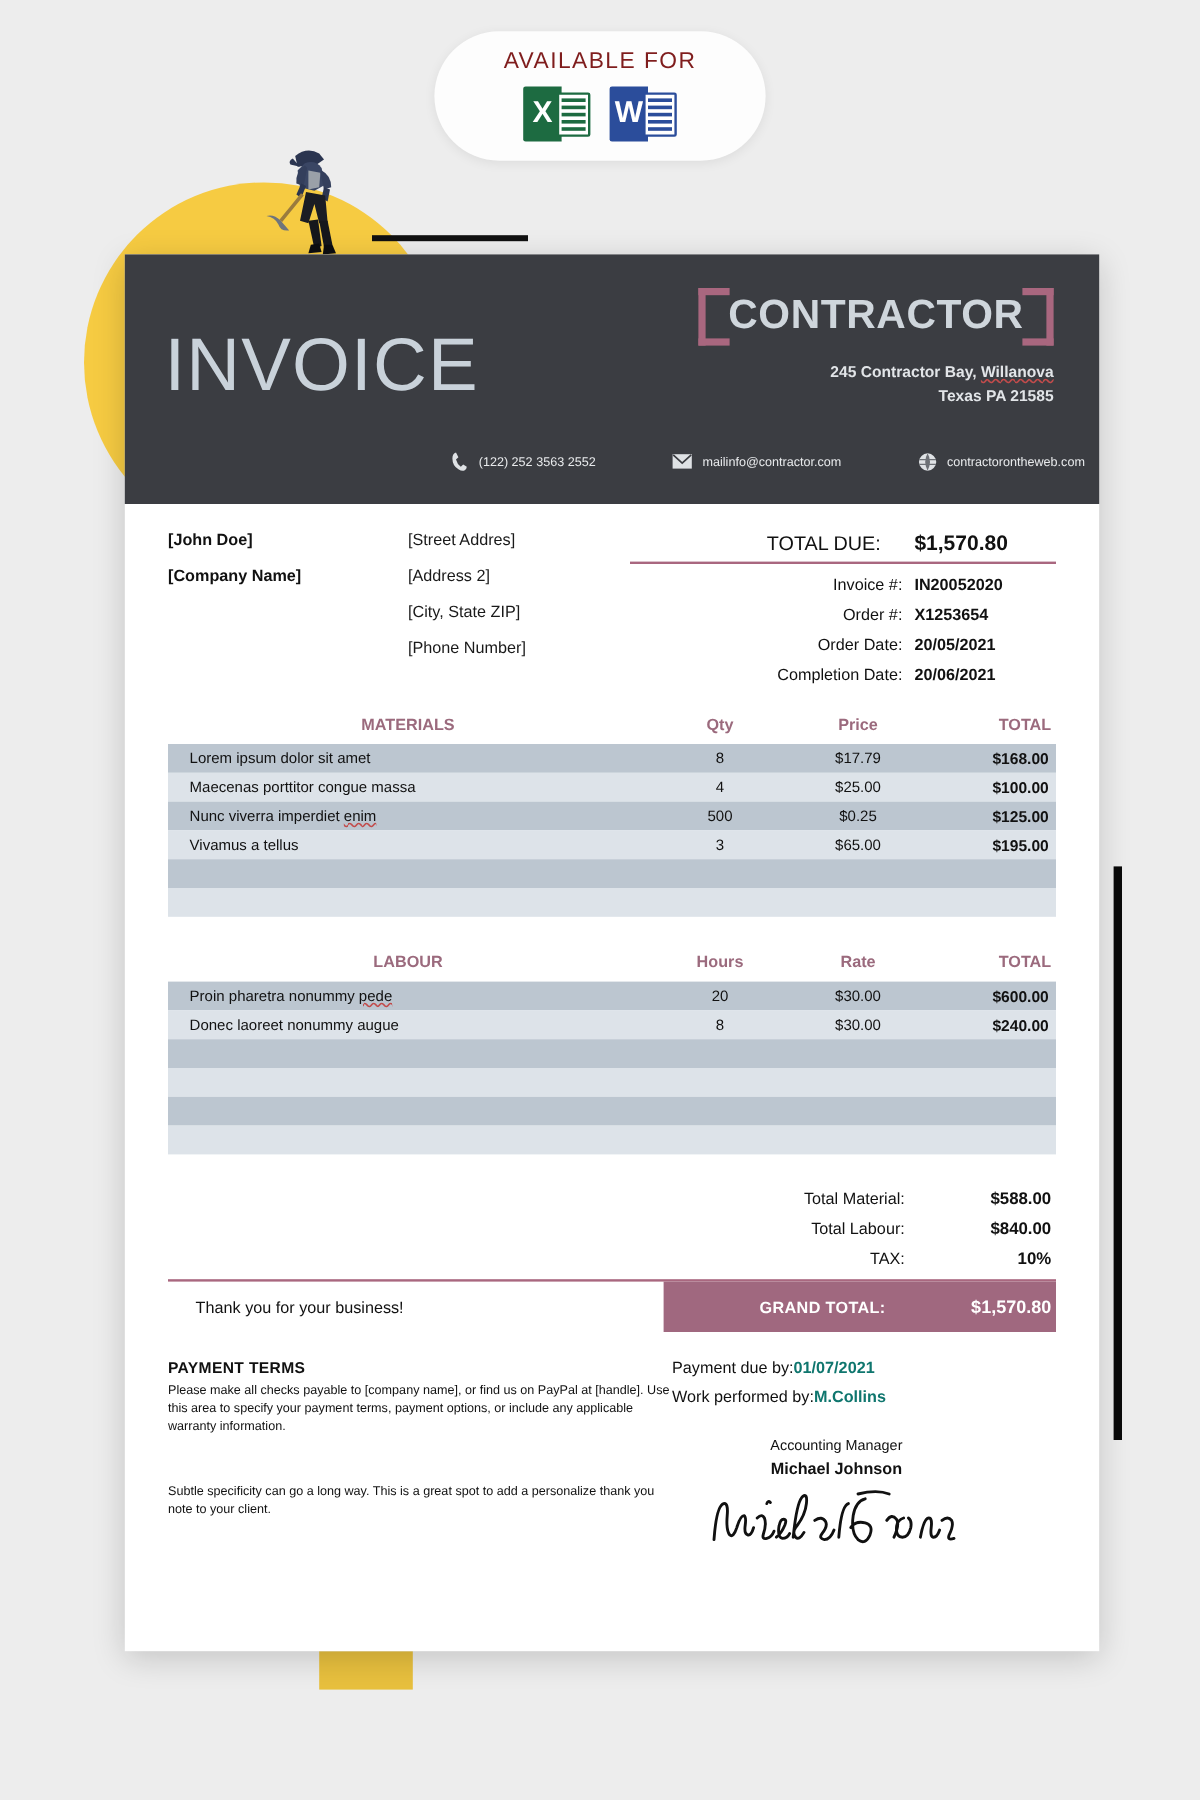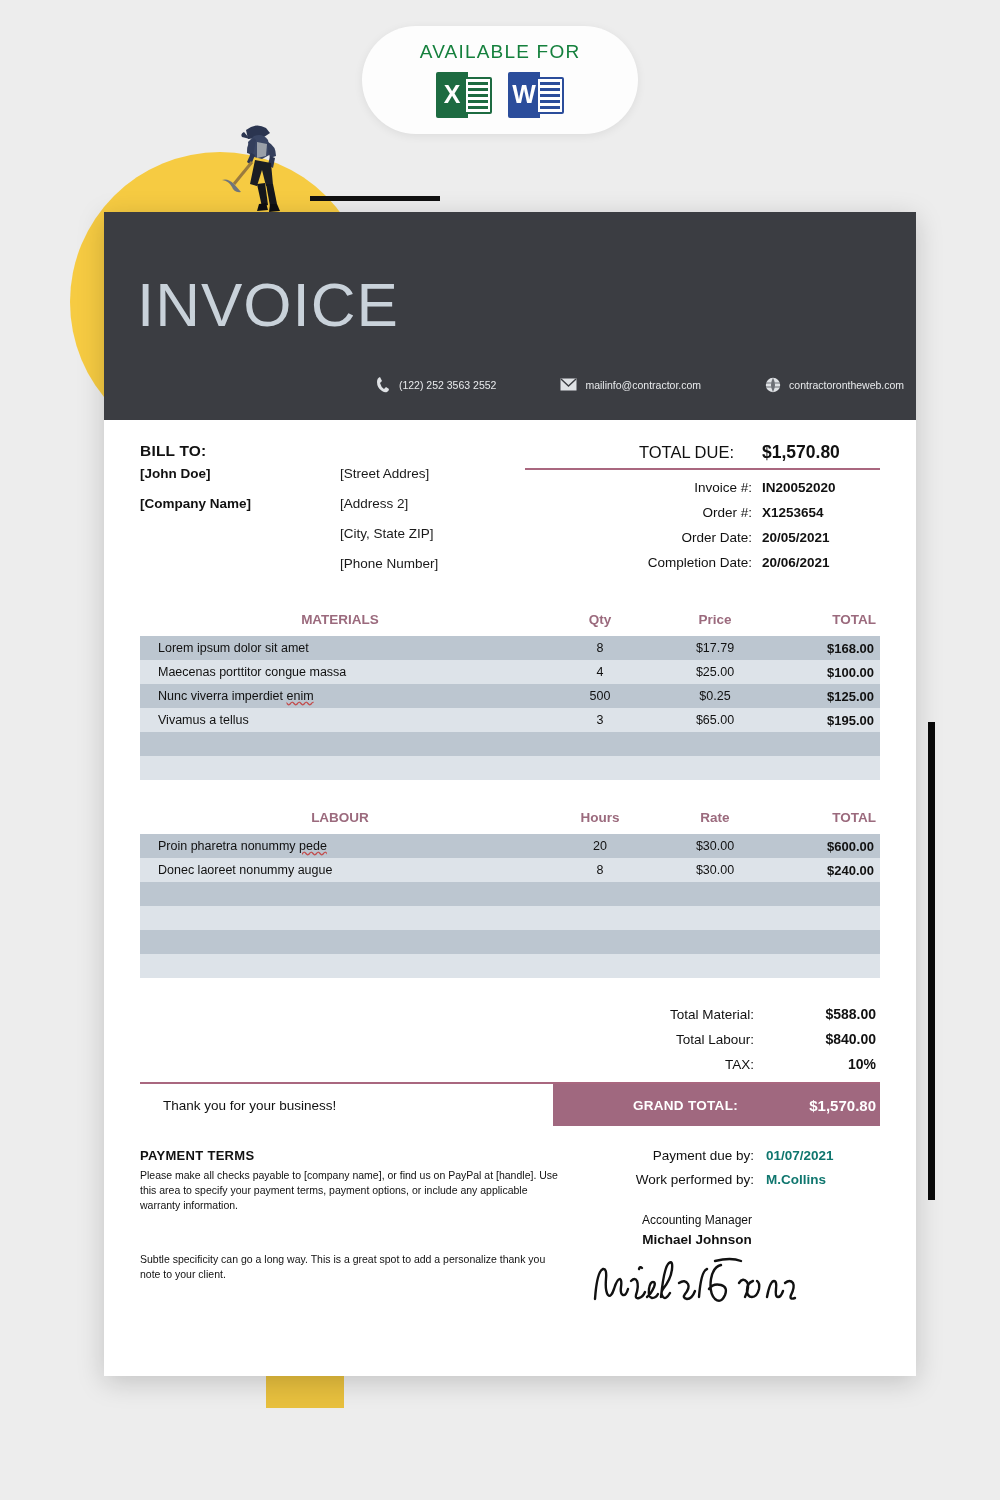--- a/index.html
+++ b/index.html
@@ -13,21 +13,21 @@
 
   
   .badge {
     position: absolute; left: 362px; top: 26px;
     width: 276px; height: 108px;
     background: #fdfdfd; border-radius: 54px;
     box-shadow: 0 2px 10px rgba(0,0,0,.07);
     display: flex; flex-direction: column; align-items: center; justify-content: center;
   }
   .badge-title {
-    font-size: 19px; letter-spacing: 1.2px; color: #15803d; font-weight: 400;
+    font-size: 19px; letter-spacing: 1.2px; color: #7f1d1d; font-weight: 400;
     margin-bottom: 7px;
   }
   .badge-icons { display: flex; gap: 16px; align-items: center; }
   .offc { position: relative; width: 56px; height: 50px; }
   .offc .left {
     position: absolute; left: 0; top: 2px; width: 32px; height: 46px;
     border-radius: 2px 0 0 2px;
     display: flex; align-items: center; justify-content: center;
     color: #fff; font-weight: bold; font-size: 25px;
     font-family: "Liberation Sans", sans-serif;
@@ -171,21 +171,21 @@
   .grandbar .lbl { font-size: 13.5px; font-weight: bold; color: #fff; letter-spacing: .3px; }
   .grandbar .val { font-size: 15px; font-weight: bold; color: #fff; width: 96px; text-align: right; }
 
   
   .footer { display: flex; margin-top: 22px; }
   .foot-left { width: 420px; }
   .foot-left h4 { font-size: 13px; font-weight: bold; color: #111; letter-spacing: .3px; }
   .foot-left p { font-size: 10.5px; color: #111; line-height: 1.45; margin-top: 5px; }
   .foot-left .notes { margin-top: 38px; }
   .foot-right { flex: 1; text-align: right; padding-right: 6px; }
-  .payrow { display: flex; justify-content: flex-end; align-items: baseline; gap: 12px; margin-bottom: 9px; }
+  .payrow { display: flex; align-items: baseline; margin-bottom: 9px; }
   .payrow .lbl { font-size: 13.5px; color: #111; }
   .payrow .val { font-size: 13.5px; font-weight: bold; color: #0f766e; width: 108px; text-align: left; }
   .sig { margin-top: 26px; text-align: center; padding-right: 40px; }
   .sig .role { font-size: 12px; color: #111; }
   .sig .name { font-size: 13.5px; font-weight: bold; color: #111; margin-top: 5px; }
   .sig .scribble { margin-top: 6px; }
 </style>
 </head>
 <body>
 
@@ -241,20 +241,31 @@
         </div>
       </div>
     </div>
   </div>
 
   <div class="sheet">
 
     <div class="hdr">
       <div class="hdr-invoice">INVOICE</div>
 
+      <div class="logo-wrap">
+        <div class="logo-row">
+          <div class="brk l"></div>
+          <div class="brk r"></div>
+          <div class="logo-text">CONTRACTOR</div>
+        </div>
+        <div class="hdr-addr">
+          <div><span>245 Contractor Bay, </span><span class="sp">Willanova</span></div>
+          <div>Texas PA 21585</div>
+        </div>
+      </div>
 
       <div class="hdr-contacts">
         <div class="contact">
           <svg width="15" height="17" viewBox="0 0 15 17">
             <path d="M4 1 q-3 1-3 5 q0 6 5 9 q3 2 5 1 q2-1 2-3 l-3-2 -2 2 q-3-2-4-6 l2-2 z" fill="#dfe2e5"></path>
           </svg>
           <span>(122) 252 3563 2552</span>
         </div>
         <div class="contact">
           <svg width="17" height="13" viewBox="0 0 17 13">
@@ -271,21 +282,20 @@
           </svg>
           <span>contractorontheweb.com</span>
         </div>
       </div>
     </div>
 
     <div class="body">
 
       <div class="topgrid">
         <div class="billto">
-          <h3>BILL TO:</h3>
           <div class="billcols">
             <div class="c1">
               <div>[John Doe]</div>
               <div>[Company Name]</div>
             </div>
             <div class="c2">
               <div>[Street Addres]</div>
               <div>[Address 2]</div>
               <div>[City, State ZIP]</div>
               <div>[Phone Number]</div>

